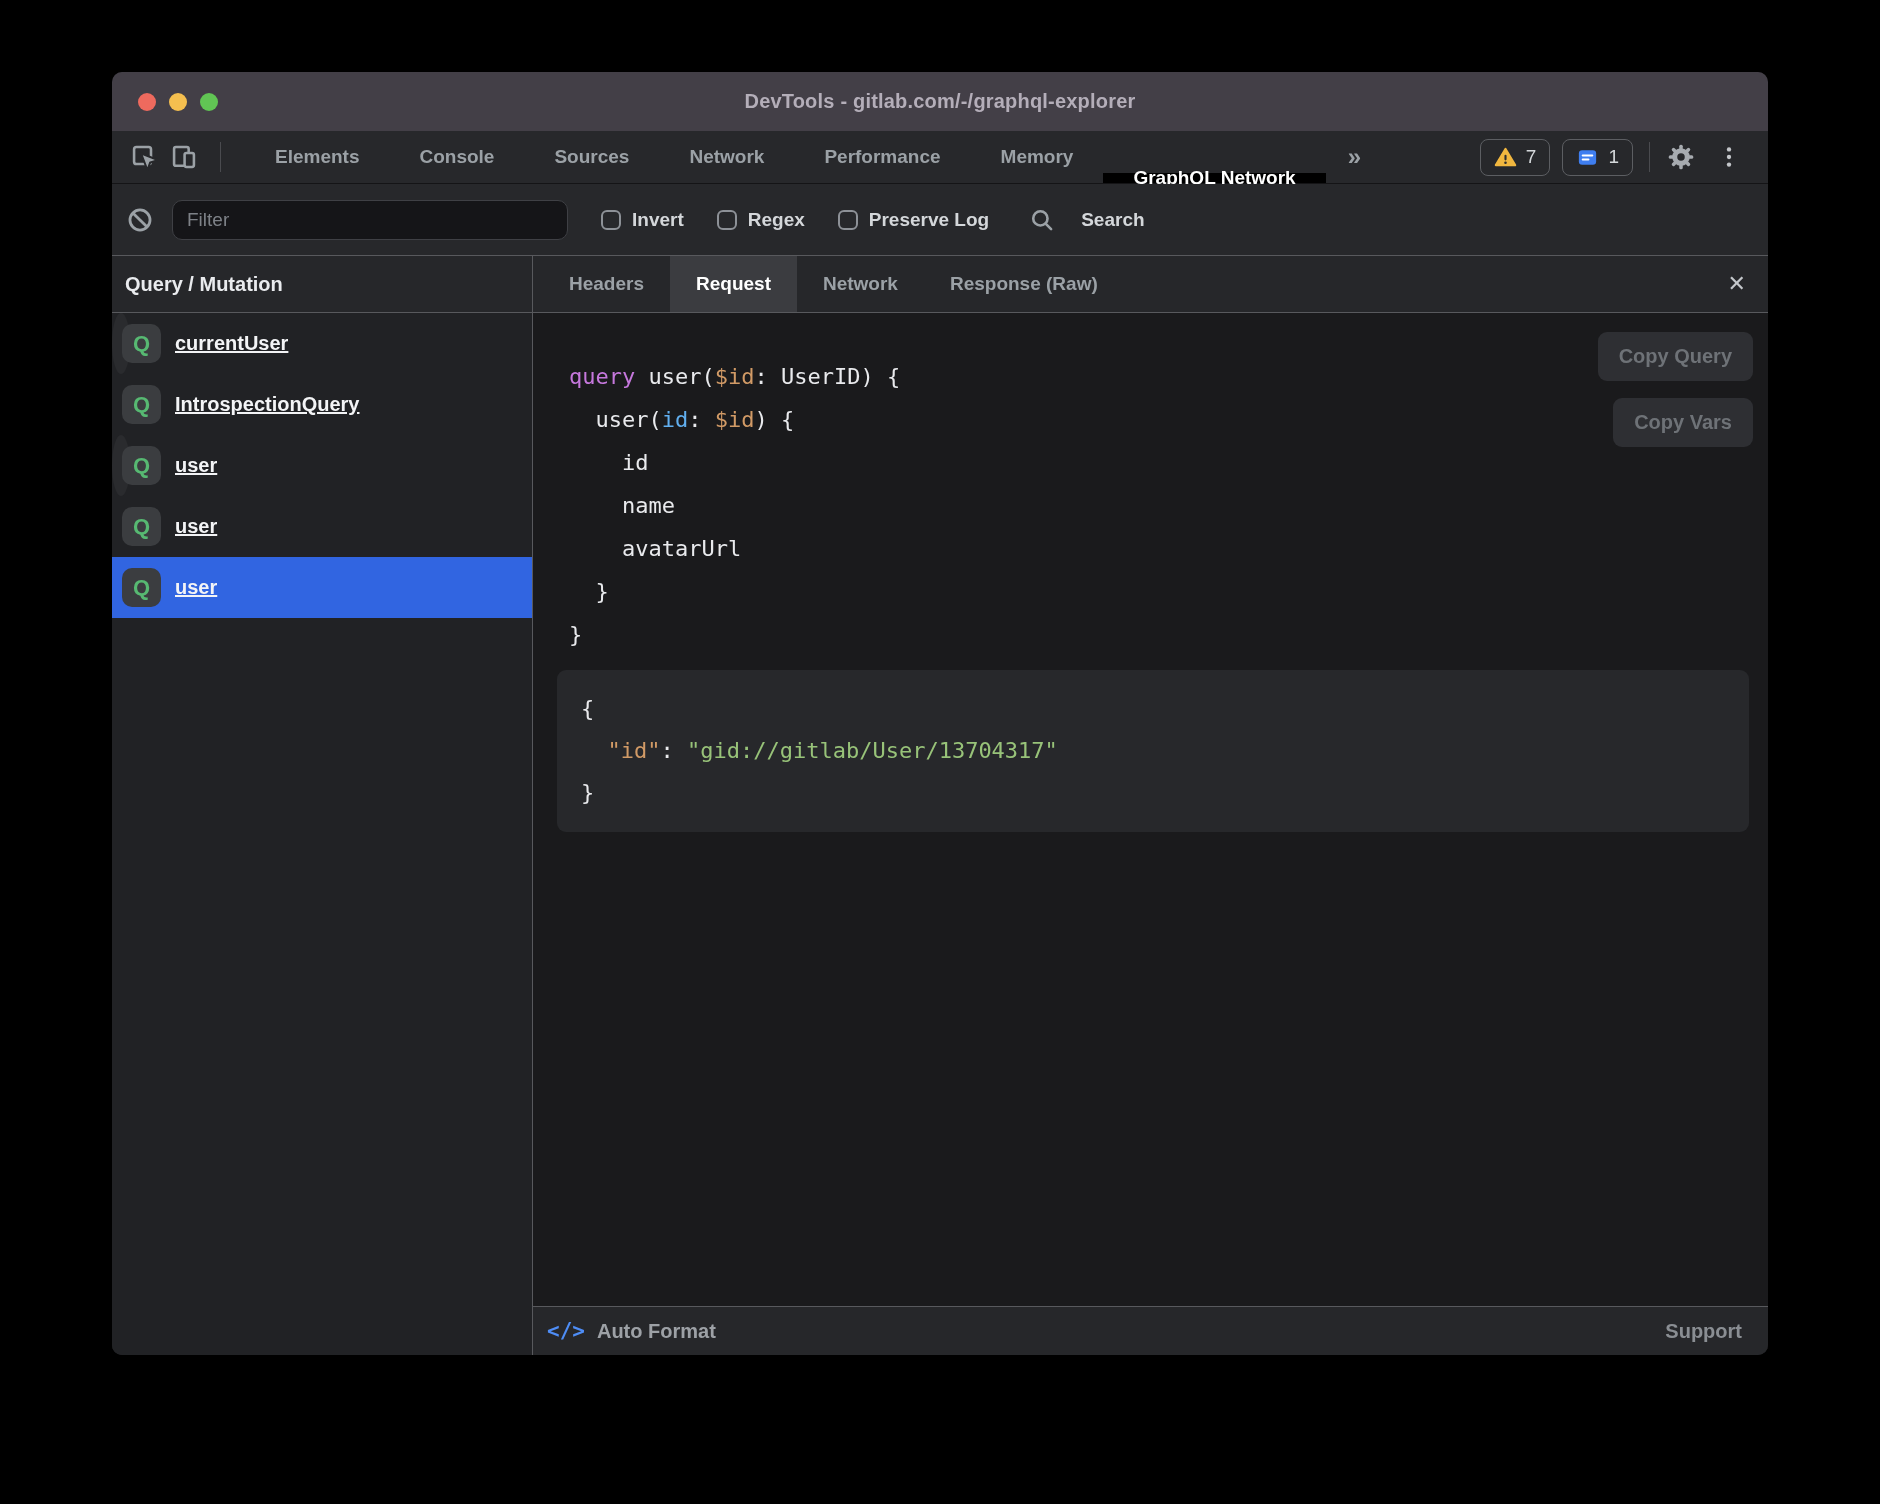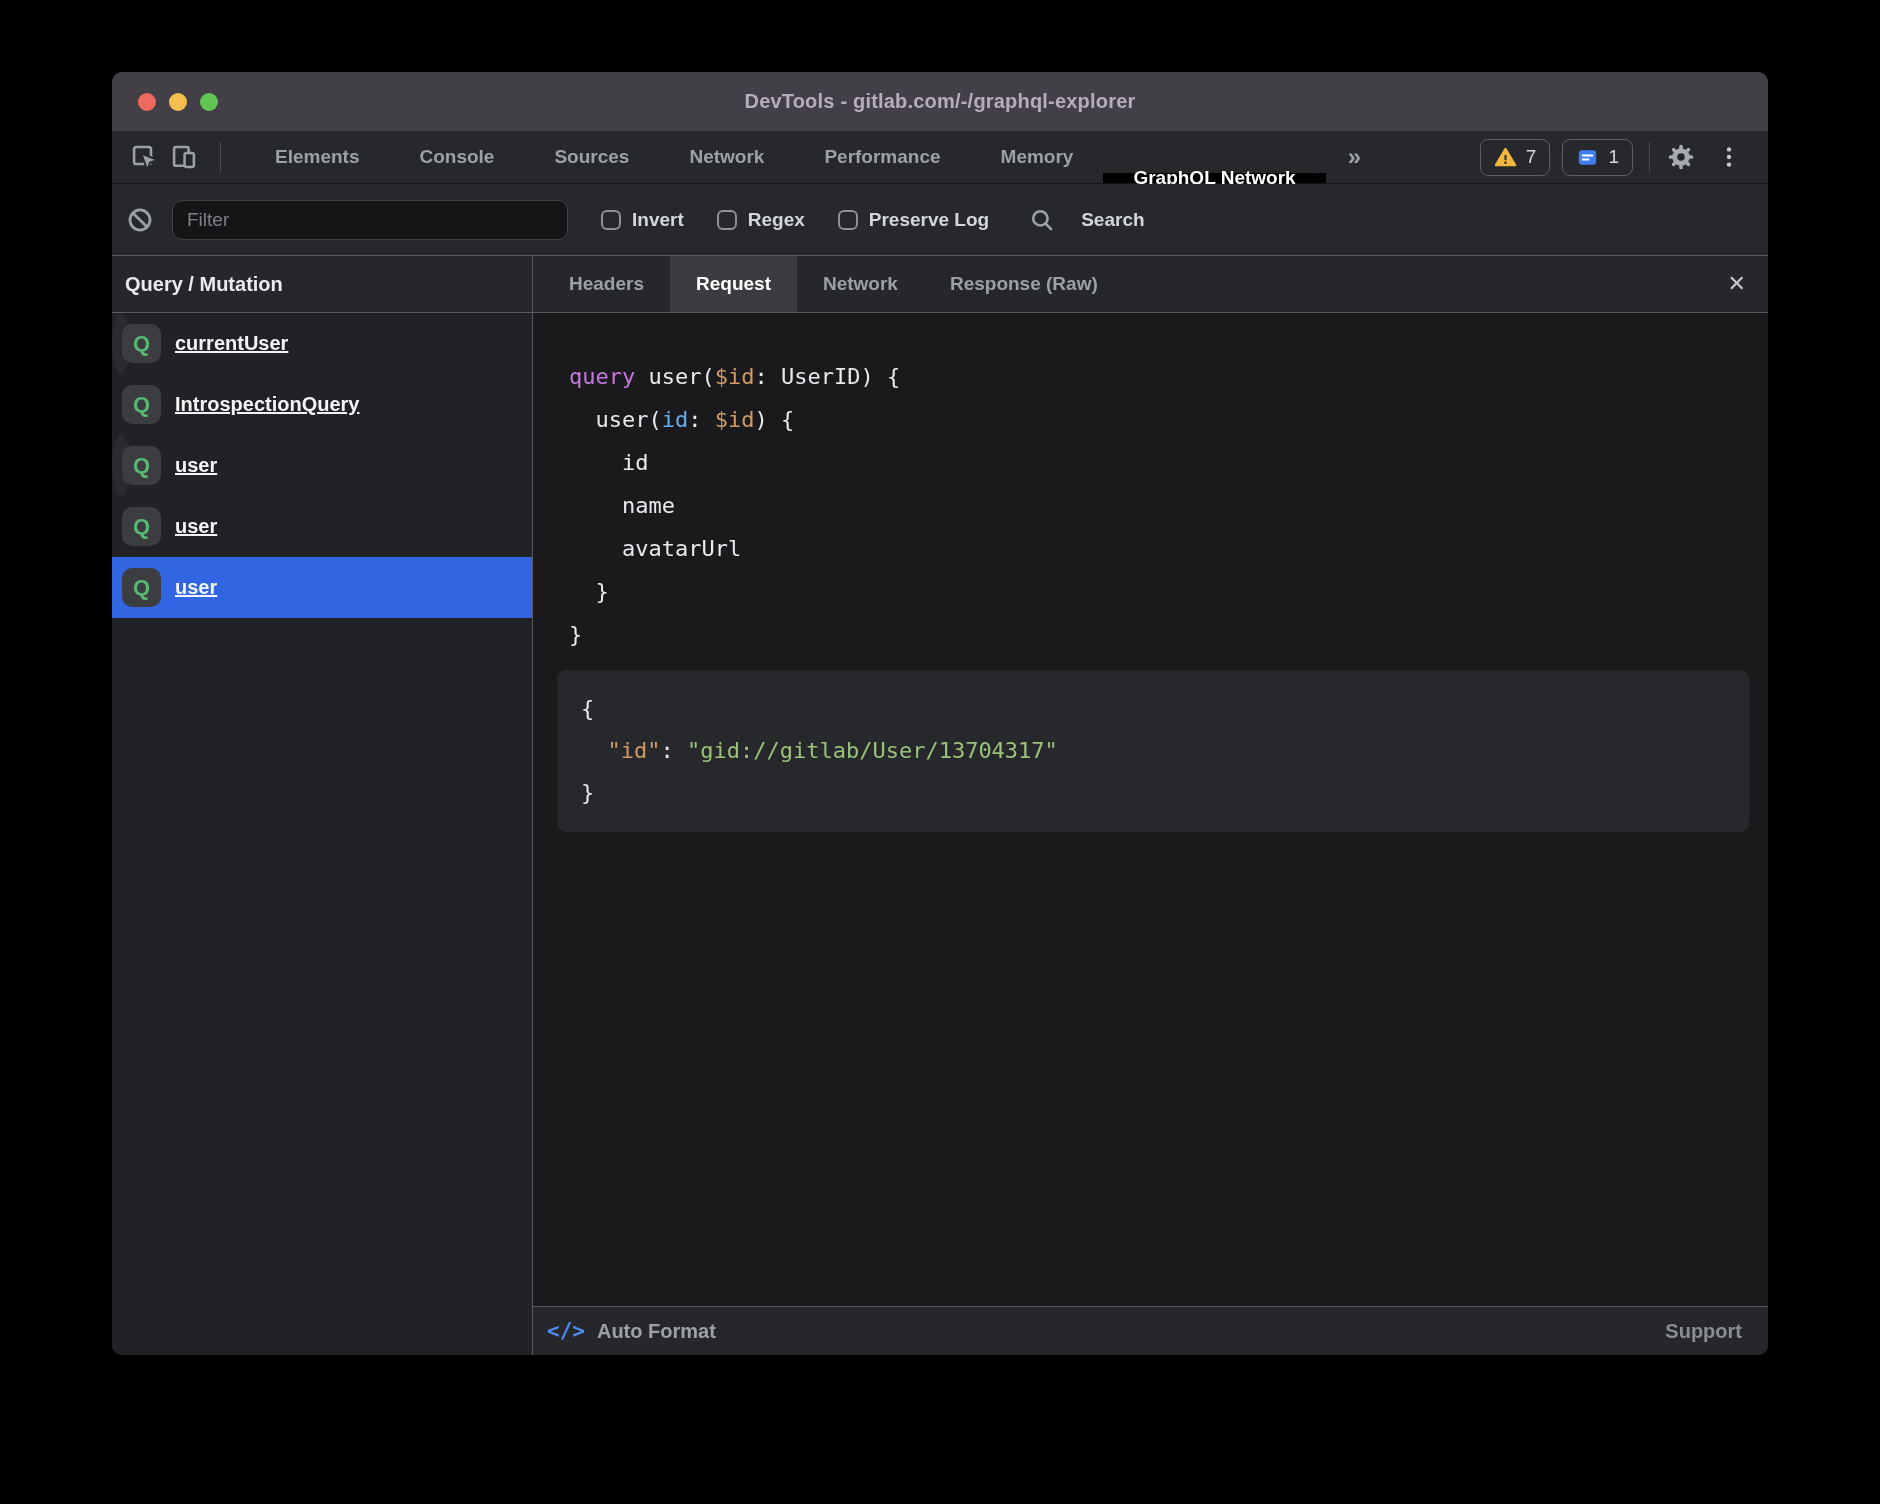--- a/index.html
+++ b/index.html
@@ -228,20 +228,24 @@
         <div class="p-tab">Headers</div>
         <div class="p-tab active">Request</div>
         <div class="p-tab">Network</div>
         <div class="p-tab">Response (Raw)</div>
         <div class="close-x">✕</div>
       </div>
 
       <div class="panel-content">
         <div class="code-block"><div class="code-line"><span class="tok-keyword">query</span><span class="tok-plain"> user(</span><span class="tok-variable">$id</span><span class="tok-plain">: UserID) {</span></div><div class="code-line"><span class="tok-plain">  user(</span><span class="tok-attr">id</span><span class="tok-plain">: </span><span class="tok-variable">$id</span><span class="tok-plain">) {</span></div><div class="code-line"><span class="tok-plain">    id</span></div><div class="code-line"><span class="tok-plain">    name</span></div><div class="code-line"><span class="tok-plain">    avatarUrl</span></div><div class="code-line"><span class="tok-plain">  }</span></div><div class="code-line"><span class="tok-plain">}</span></div></div>
         <div class="vars-box"><div class="code-line"><span class="tok-plain">{</span></div><div class="code-line"><span class="tok-plain">  </span><span class="tok-key">"id"</span><span class="tok-plain">: </span><span class="tok-string">"gid://gitlab/User/13704317"</span></div><div class="code-line"><span class="tok-plain">}</span></div></div>
+        <div class="copy-stack">
+          <button class="copy-btn">Copy Query</button>
+          <button class="copy-btn">Copy Vars</button>
+        </div>
       </div>
 
       <div class="panel-footer">
         <div class="footer-left">
           <span class="code-glyph">&lt;/&gt;</span>
           <span class="auto-format">Auto Format</span>
         </div>
         <span class="support">Support</span>
       </div>
     </div>

